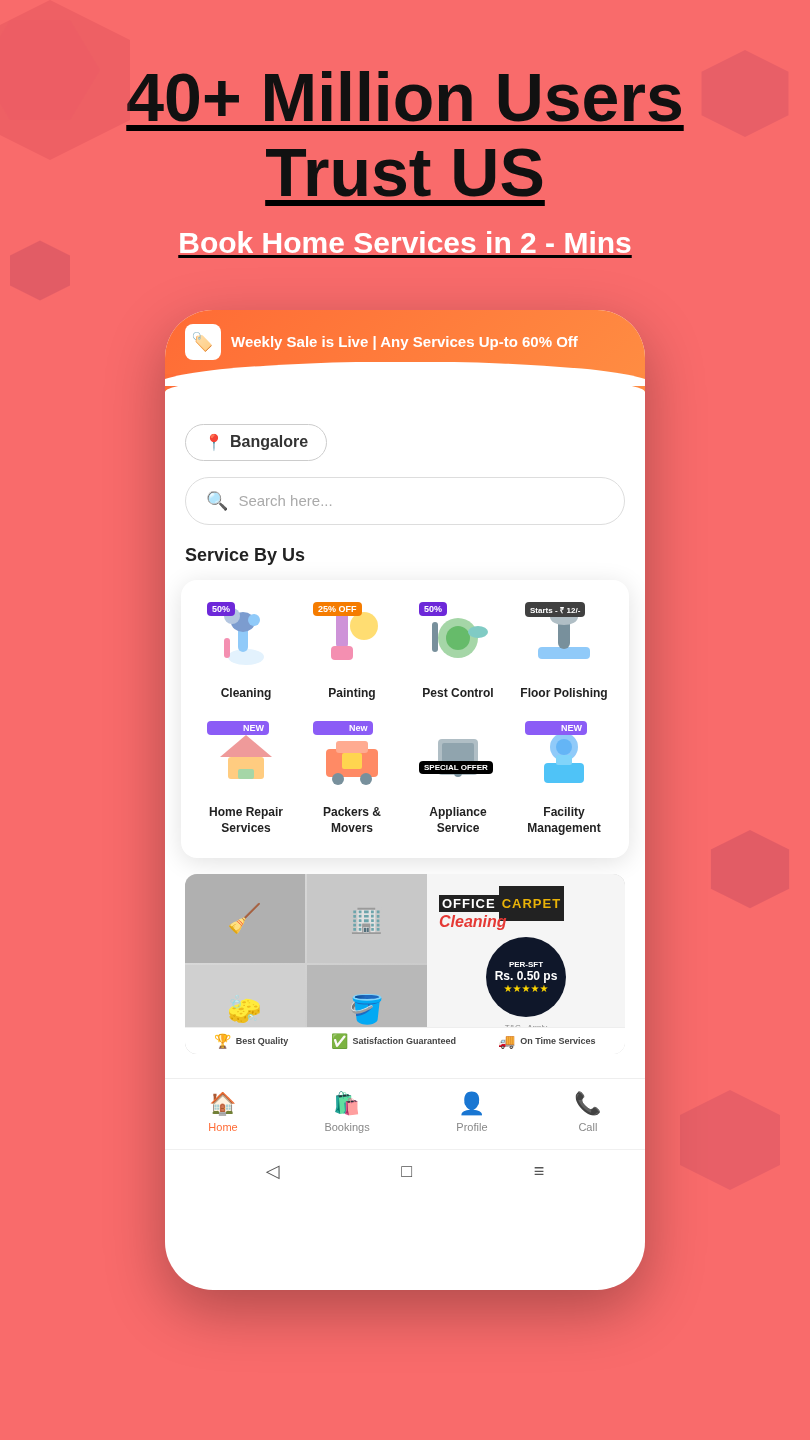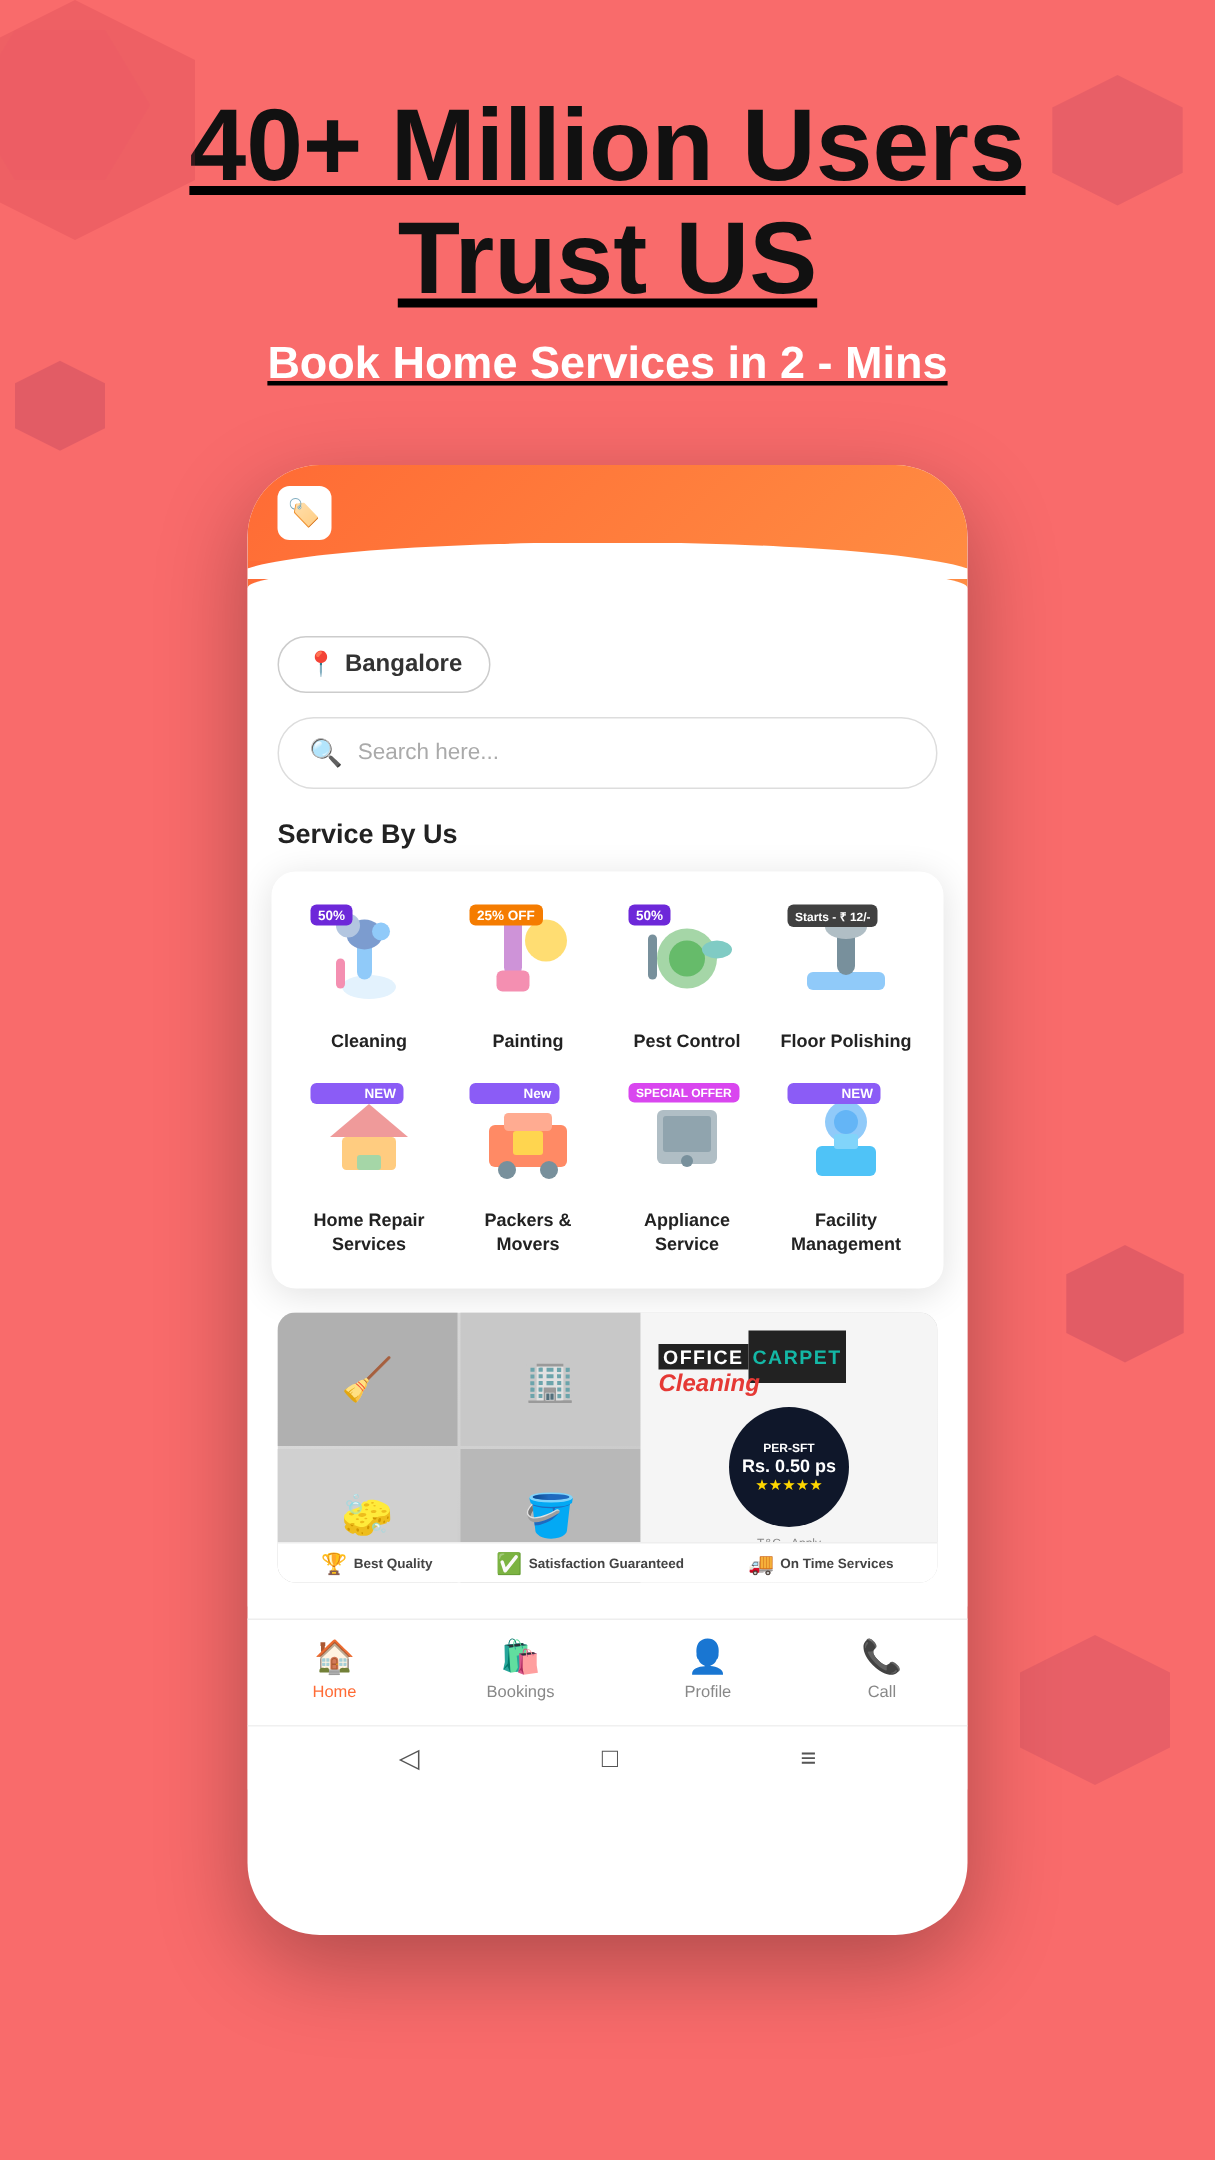--- a/index.html
+++ b/index.html
@@ -184,22 +184,23 @@
     }
     .service-badge.orange {
       background: #f57c00;
     }
     .service-badge.new {
       background: #8b5cf6;
       font-size: 9px;
       padding-left: 36px;
     }
     .service-badge.special {
-      background: #d946ef;
+      background: #000000;
       font-size: 8px;
+      margin-top: 40px;
     }
     .service-badge.starts {
       background: #404040;
       font-size: 8px;
       white-space: nowrap;
     }
     .service-name {
       font-size: 12px;
       font-weight: 600;
       color: #222;
@@ -413,20 +414,21 @@
     <polygon points="50,0 100,25 100,75 50,100 0,75 0,25" fill="#8B2252"></polygon>
   </svg>
   <svg class="hex-svg" style="position:absolute;top:780px;right:30px;opacity:0.15;z-index:1;" width="100" height="115" viewBox="0 0 100 115">
     <polygon points="50,0 100,25 100,75 50,100 0,75 0,25" fill="#8B2252"></polygon>
   </svg>
 
   <div class="phone">
 
     <div class="banner" style="position:relative;">
       <div class="banner-icon">🏷️</div>
+      <span class="banner-text">Weekly Sale is Live | Any Services Up-to 60% Off</span>
     </div>
 
     <div style="height:18px;background:linear-gradient(135deg,#FF6B35,#FF8C42);position:relative;z-index:0;">
       <div style="position:absolute;bottom:0;left:0;right:0;height:18px;background:#fff;border-radius:50% 50% 0 0 / 100% 100% 0 0;"></div>
     </div>
 
     <div class="phone-content">
 
       
       <div class="location-bar">
@@ -549,21 +551,21 @@
       <div class="promo-banner">
         <div class="promo-bg">
           <div class="promo-left">
             <div class="promo-img-cell" style="background:#b0b0b0;">🧹</div>
             <div class="promo-img-cell" style="background:#c8c8c8;">🏢</div>
             <div class="promo-img-cell" style="background:#d0d0d0;">🧽</div>
             <div class="promo-img-cell" style="background:#b8b8b8;">🪣</div>
           </div>
           <div class="promo-right">
             <div class="promo-title">
-              <span>OFFICE</span><span style="background:#222;color:#14b8a6;padding:10px 3px;">CARPET</span>
+              <span>OFFICE</span><span style="background:#222;color:#eab308;padding:10px 3px;">CARPET</span>
             </div>
             <div class="promo-subtitle">Cleaning</div>
             <div class="promo-price-badge">
               <span class="promo-price-label">PER-SFT</span>
               <span class="promo-price-value">Rs. 0.50 ps</span>
               <span class="promo-stars">★★★★★</span>
             </div>
             <div style="font-size:8px;color:#888;text-align:center;">T&amp;C - Apply</div>
           </div>
         </div>

